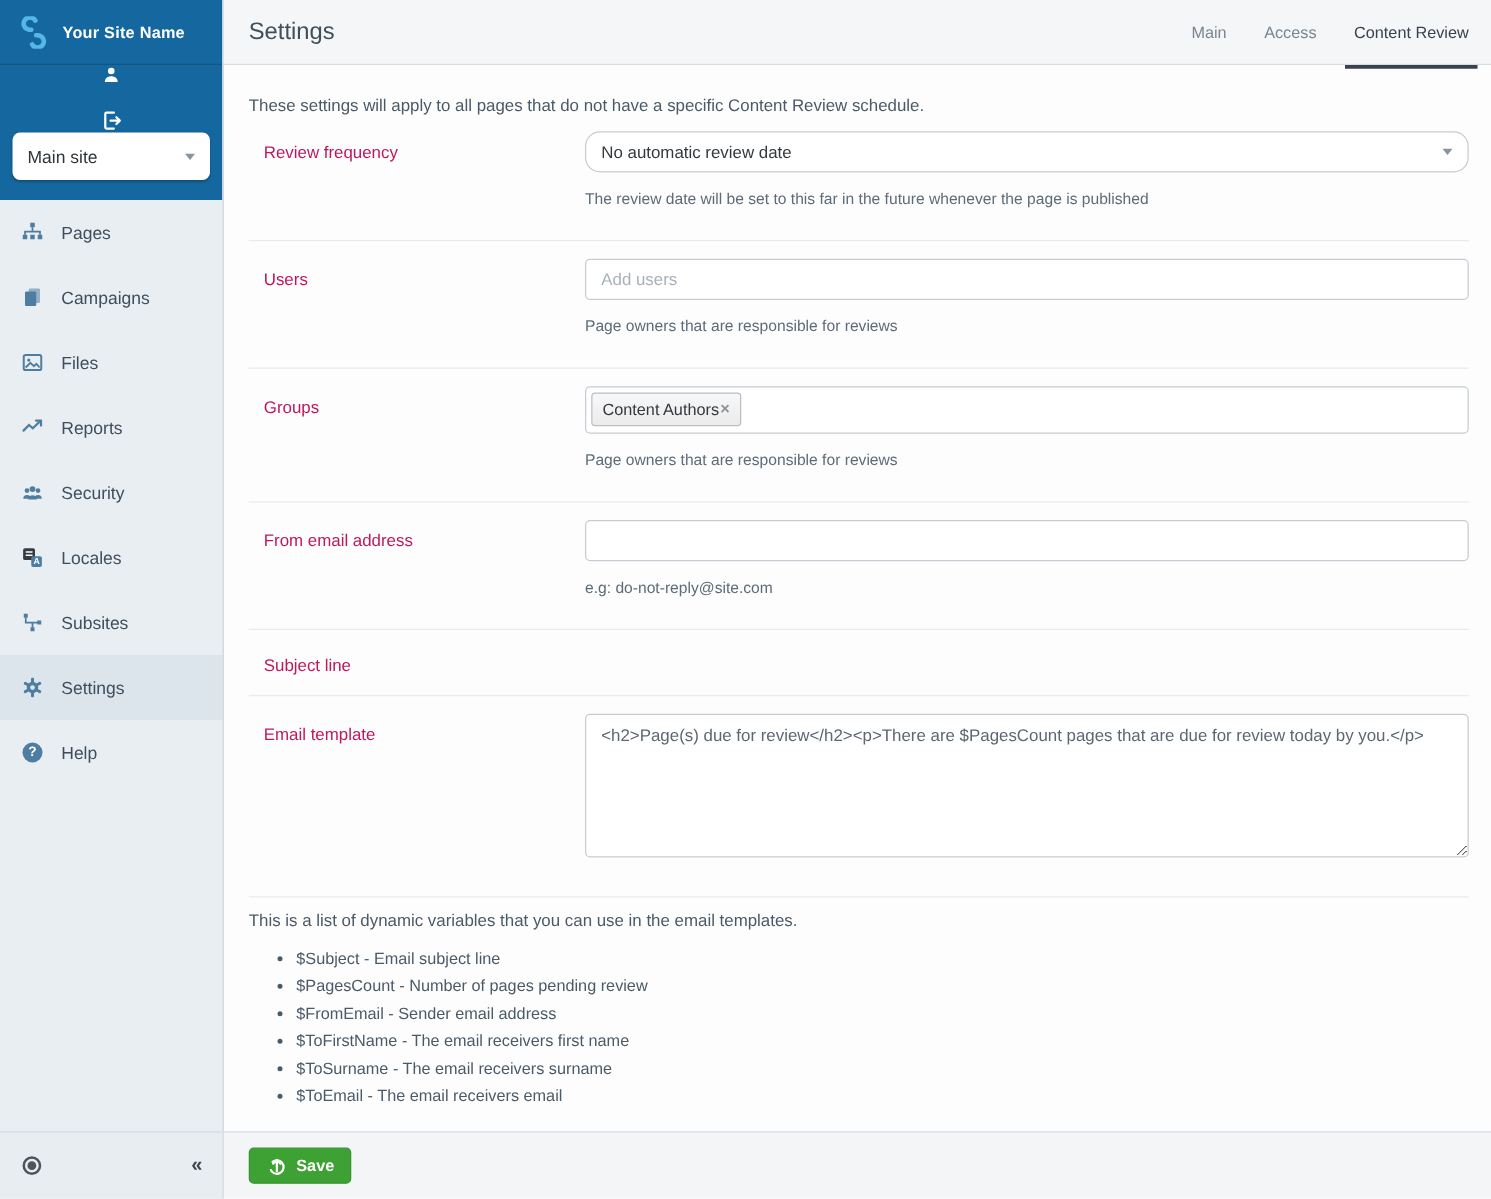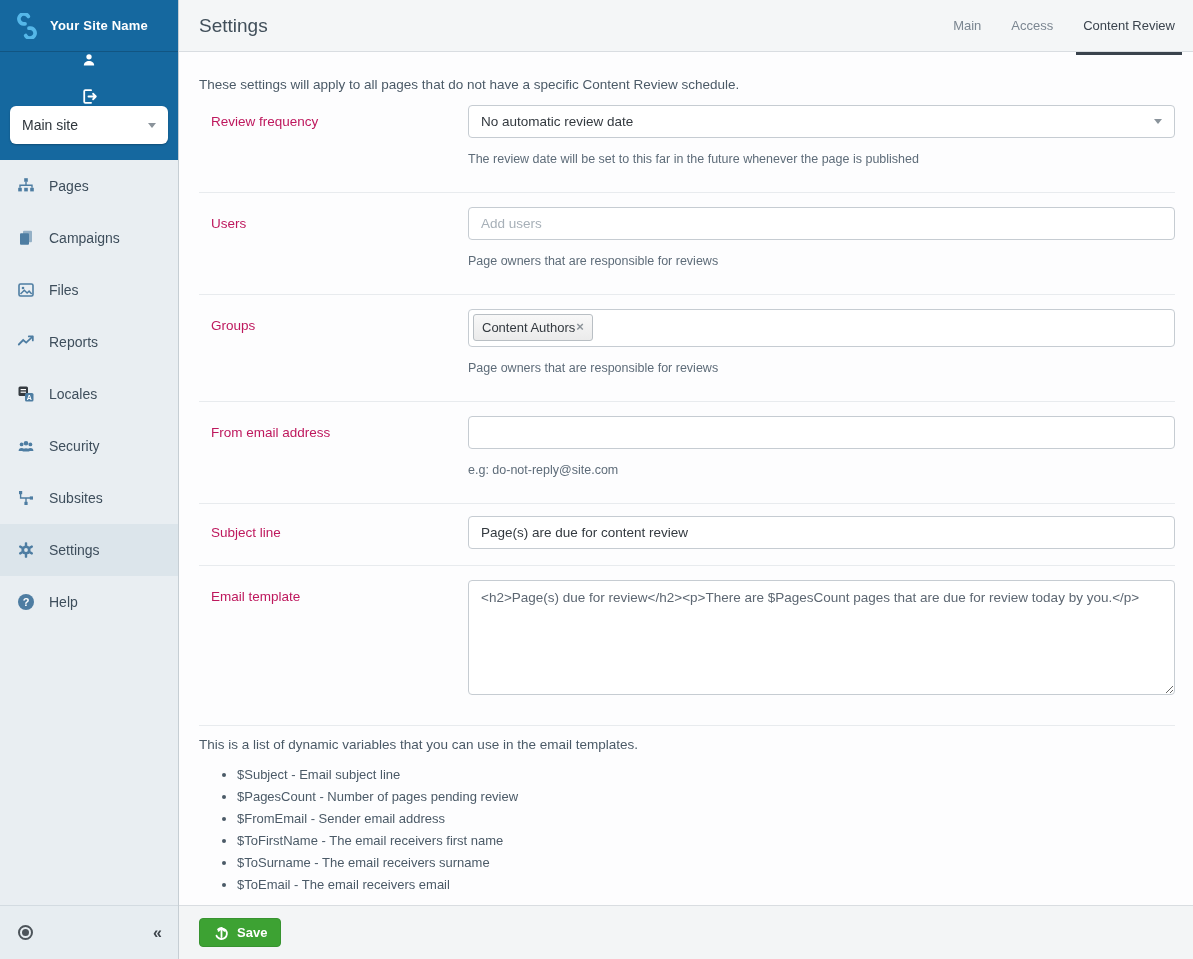--- a/index.html
+++ b/index.html
@@ -97,21 +97,21 @@
   .form-row { display: flex; padding: 0 0 26px; border-bottom: 1px solid #e8ebee; }
   .form-row + .form-row { padding-top: 14px; }
   .form-row.compact { padding-bottom: 16px; padding-top: 12px; }
   .form-label { width: 257px; flex: none; font-size: 13.5px; color: #be185d; padding-top: 9px; margin-left: 12px; }
   .form-field { flex: 1; min-width: 0; }
 
   .select-box, .text-input, .tag-box, .textarea-input {
     width: 100%; border: 1px solid #c6ccd2; border-radius: 4px; background: #fff;
   }
   .select-box {
-    height: 33px; display: flex; align-items: center; padding: 0 12px; cursor: pointer;
+    height: 33px; display: flex; align-items: center; padding: 0 12px; cursor: pointer; border-radius: 12px;
   }
   .select-value { flex: 1; font-size: 13.5px; color: #33393f; }
   .text-input {
     height: 33px; padding: 0 12px; font-size: 13.5px; color: #33393f;
     font-family: "Liberation Sans", sans-serif; outline: none;
   }
   .text-input::placeholder { color: #a7b0b8; opacity: 1; }
   .tag-box { min-height: 38px; padding: 4px; display: flex; align-items: flex-start; cursor: text; }
   .tag {
     display: inline-flex; align-items: flex-start; gap: 1px;
@@ -221,43 +221,43 @@
           <svg width="18" height="18" viewBox="0 0 18 18">
             <path d="M1.8 11.5 L6.2 7 L9.2 9.6 L15.3 3.8" fill="none" stroke="#4e7da2" stroke-width="1.8" stroke-linecap="round"></path>
             <path d="M11.8 3.4 H15.8 V7.4" fill="none" stroke="#4e7da2" stroke-width="1.8" stroke-linecap="round" stroke-linejoin="round"></path>
           </svg>
         </span>
         <span class="nav-label">Reports</span>
       </div>
       <div class="nav-item">
         <span class="nav-icon">
           <svg width="18" height="18" viewBox="0 0 18 18">
-            <rect x="1.5" y="1.5" width="9.5" height="9.5" rx="1.5" fill="#353b41"></rect>
-            <rect x="3.6" y="4" width="5.4" height="1.2" fill="#ffffff"></rect>
-            <rect x="3.6" y="6.6" width="5.4" height="1.2" fill="#ffffff"></rect>
-            <rect x="8" y="8" width="8.5" height="8.5" rx="1.5" fill="#4e7da2"></rect>
-            <text x="12.25" y="14.6" text-anchor="middle" font-size="7" font-weight="bold" fill="#ffffff" font-family="Liberation Sans, sans-serif">A</text>
-          </svg>
-        </span>
-        <span class="nav-label">Locales</span>
-      </div>
-      <div class="nav-item">
-        <span class="nav-icon">
-          <svg width="18" height="18" viewBox="0 0 18 18">
             <g fill="#4e7da2">
               <circle cx="4.6" cy="7.4" r="1.9"></circle>
               <circle cx="13.4" cy="7.4" r="1.9"></circle>
               <path d="M1.6 14 a3 3 0 0 1 6 0 z"></path>
               <path d="M10.4 14 a3 3 0 0 1 6 0 z"></path>
               <circle cx="9" cy="6.2" r="2.3"></circle>
               <path d="M5.6 14.6 a3.4 3.4 0 0 1 6.8 0 z"></path>
             </g>
           </svg>
         </span>
         <span class="nav-label">Security</span>
+      </div>
+      <div class="nav-item">
+        <span class="nav-icon">
+          <svg width="18" height="18" viewBox="0 0 18 18">
+            <rect x="1.5" y="1.5" width="9.5" height="9.5" rx="1.5" fill="#353b41"></rect>
+            <rect x="3.6" y="4" width="5.4" height="1.2" fill="#ffffff"></rect>
+            <rect x="3.6" y="6.6" width="5.4" height="1.2" fill="#ffffff"></rect>
+            <rect x="8" y="8" width="8.5" height="8.5" rx="1.5" fill="#4e7da2"></rect>
+            <text x="12.25" y="14.6" text-anchor="middle" font-size="7" font-weight="bold" fill="#ffffff" font-family="Liberation Sans, sans-serif">A</text>
+          </svg>
+        </span>
+        <span class="nav-label">Locales</span>
       </div>
       <div class="nav-item">
         <span class="nav-icon">
           <svg width="18" height="18" viewBox="0 0 18 18">
             <path d="M3.6 5 V9 H13.8 M9 9 V13" fill="none" stroke="#4e7da2" stroke-width="1.4"></path>
             <rect x="2" y="2" width="3.2" height="3.2" fill="#4e7da2"></rect>
             <rect x="12.8" y="7.4" width="3.2" height="3.2" fill="#4e7da2"></rect>
             <rect x="7.4" y="12.8" width="3.2" height="3.2" fill="#4e7da2"></rect>
           </svg>
         </span>
@@ -345,23 +345,20 @@
       <div class="form-row">
         <div class="form-label">From email address</div>
         <div class="form-field">
           <input type="text" class="text-input" value="" style="">
           <div class="helper">e.g: do-not-reply@site.com</div>
         </div>
       </div>
 
       <div class="form-row compact">
         <div class="form-label">Subject line</div>
-        <div class="form-field">
-          <input type="text" class="text-input" value="Page(s) are due for content review" style="">
-        </div>
       </div>
 
       <div class="form-row">
         <div class="form-label">Email template</div>
         <div class="form-field">
           <textarea class="textarea-input" style="">&lt;h2&gt;Page(s) due for review&lt;/h2&gt;&lt;p&gt;There are $PagesCount pages that are due for review today by you.&lt;/p&gt;</textarea>
         </div>
       </div>
 
       <div class="variables">

